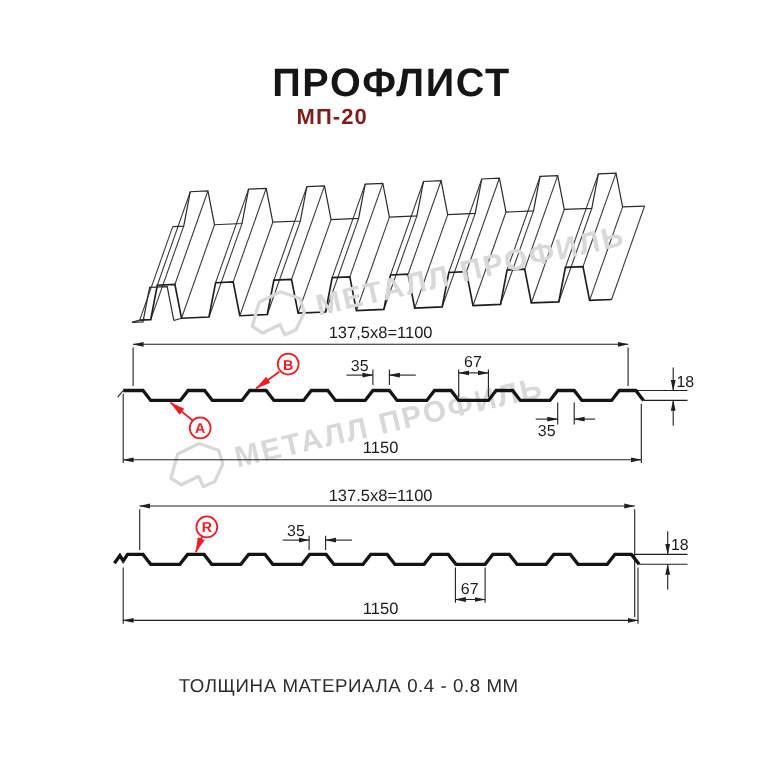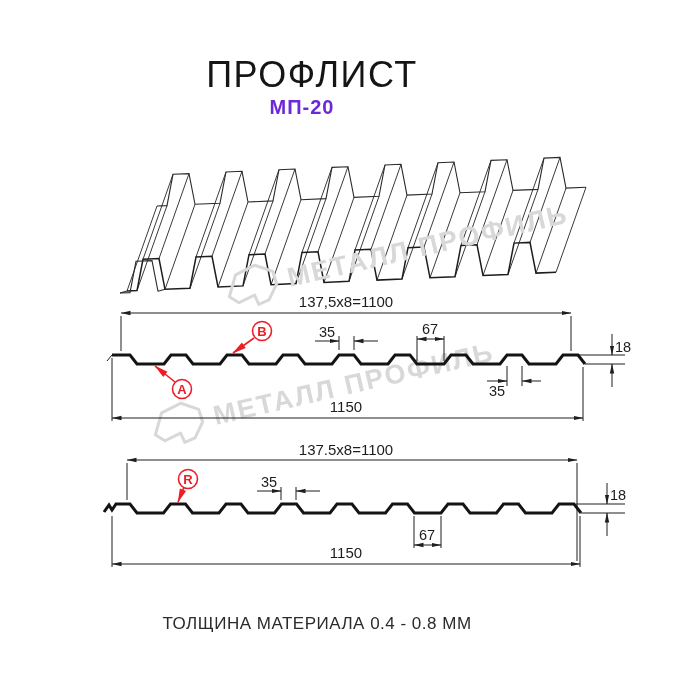--- a/index.html
+++ b/index.html
@@ -1,21 +1,21 @@
 <!DOCTYPE html>
 <html><head>
 <meta charset="utf-8">
 <style>
   html,body{margin:0;padding:0;background:#fff;}
   .page{position:relative;width:700px;height:700px;background:#ffffff;overflow:hidden;
         font-family:"Liberation Sans",sans-serif;}
   .title{position:absolute;top:54px;left:0;width:624px;text-align:center;
-         font-size:36px;font-weight:400;letter-spacing:1.5px;color:#151515;}
+         font-size:36px;font-weight:700;letter-spacing:1.5px;color:#151515;padding-left:44px;}
   .subtitle{position:absolute;top:96px;left:0;width:604px;text-align:center;
-            font-size:20px;font-weight:600;letter-spacing:1px;color:#6d28d9;}
+            font-size:20px;font-weight:600;letter-spacing:1px;color:#7f1d1d;}
   .footer{position:absolute;top:614px;left:0;width:634px;text-align:center;
           font-size:17px;font-weight:500;letter-spacing:.5px;color:#2b2b2b;}
   .layer{position:absolute;left:0;top:0;width:700px;height:700px;pointer-events:none;}
   #sheet3d{z-index:1;}
   .wm{position:absolute;display:flex;align-items:center;gap:7px;z-index:2;
       color:#d8d8d8;font-weight:700;font-size:27px;letter-spacing:2px;white-space:nowrap;
       transform:rotate(-13deg);transform-origin:30px 24px;}
   .wm1{left:224px;top:264px;}
   .wm2{left:150px;top:402px;}
   #main{z-index:3;}

